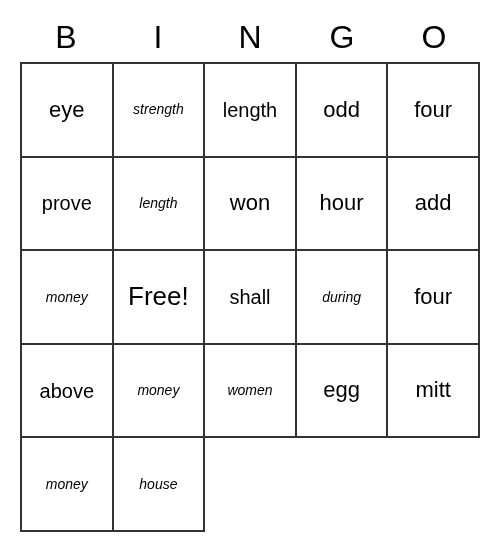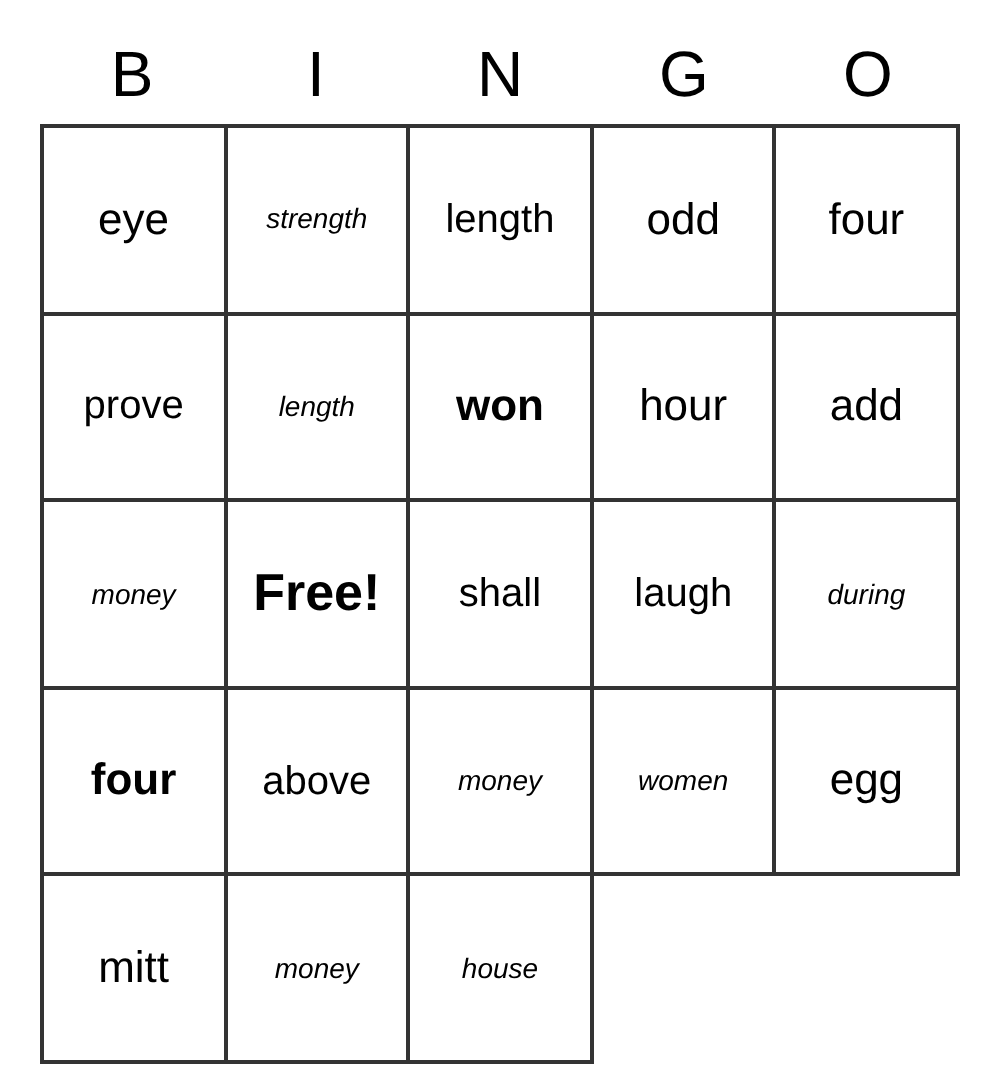--- a/index.html
+++ b/index.html
@@ -77,21 +77,21 @@
       font-size: 14px;
       font-style: italic;
     }
 
     .free-cell {
       font-size: 26px;
       font-weight: bold;
     }
 
     .bold-cell {
-      font-weight: bold;
+      font-weight: normal;
     }
   </style>
 </head>
 <body>
 
 <div class="bingo-container">
   <div class="bingo-header">
   <div class="bingo-header-cell">B</div>
       <div class="bingo-header-cell">I</div>
       <div class="bingo-header-cell">N</div>
@@ -132,23 +132,20 @@
       <div class="bingo-cell">
         <span class="size-small">money</span>
       </div>
       <div class="bingo-cell">
         <span class="size-large bold-cell free-cell">Free!</span>
       </div>
       <div class="bingo-cell">
         <span class="size-medium">shall</span>
       </div>
       <div class="bingo-cell">
-        <span class="size-medium">laugh</span>
-      </div>
-      <div class="bingo-cell">
         <span class="size-small">during</span>
       </div>
       <div class="bingo-cell">
         <span class="size-large bold-cell">four</span>
       </div>
       <div class="bingo-cell">
         <span class="size-medium">above</span>
       </div>
       <div class="bingo-cell">
         <span class="size-small">money</span>

